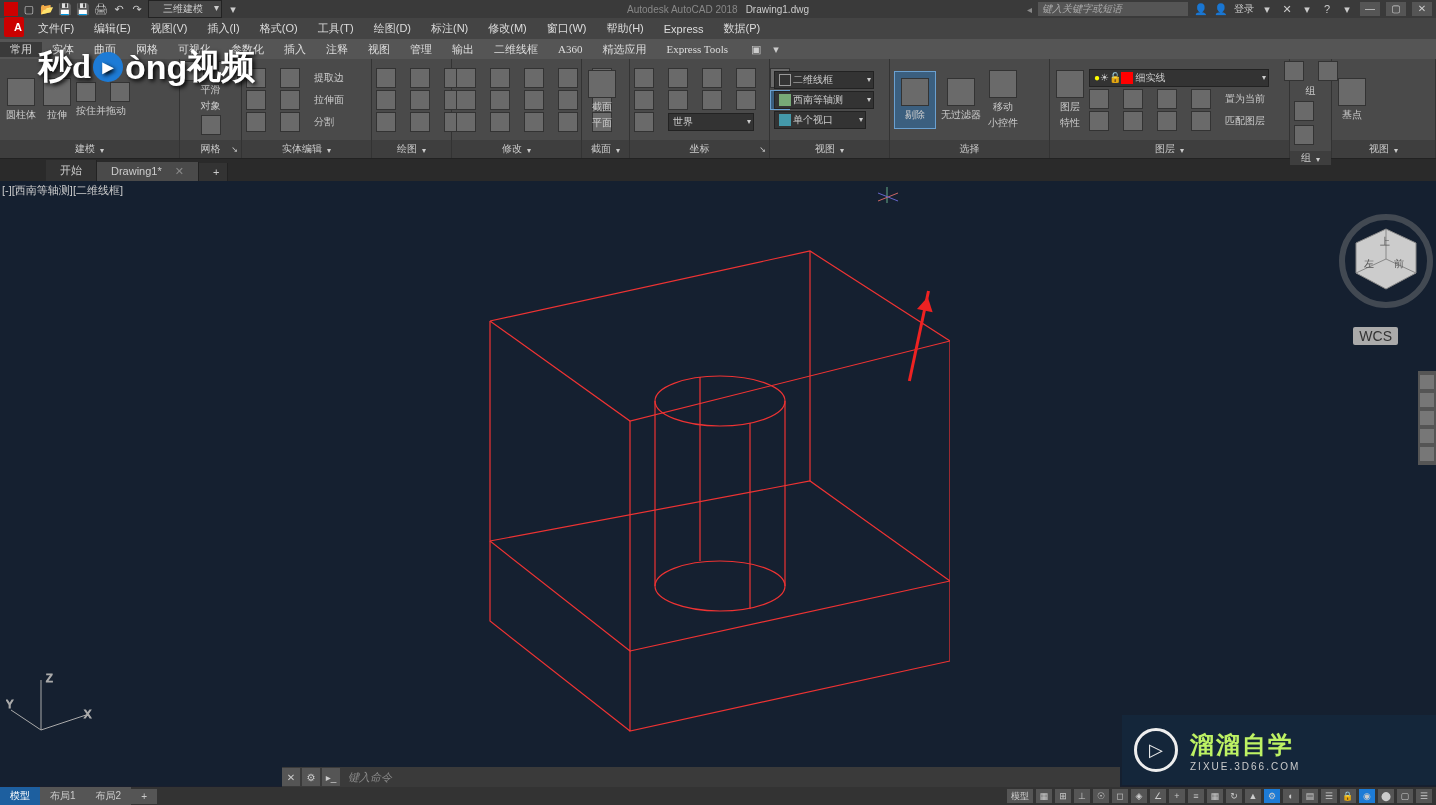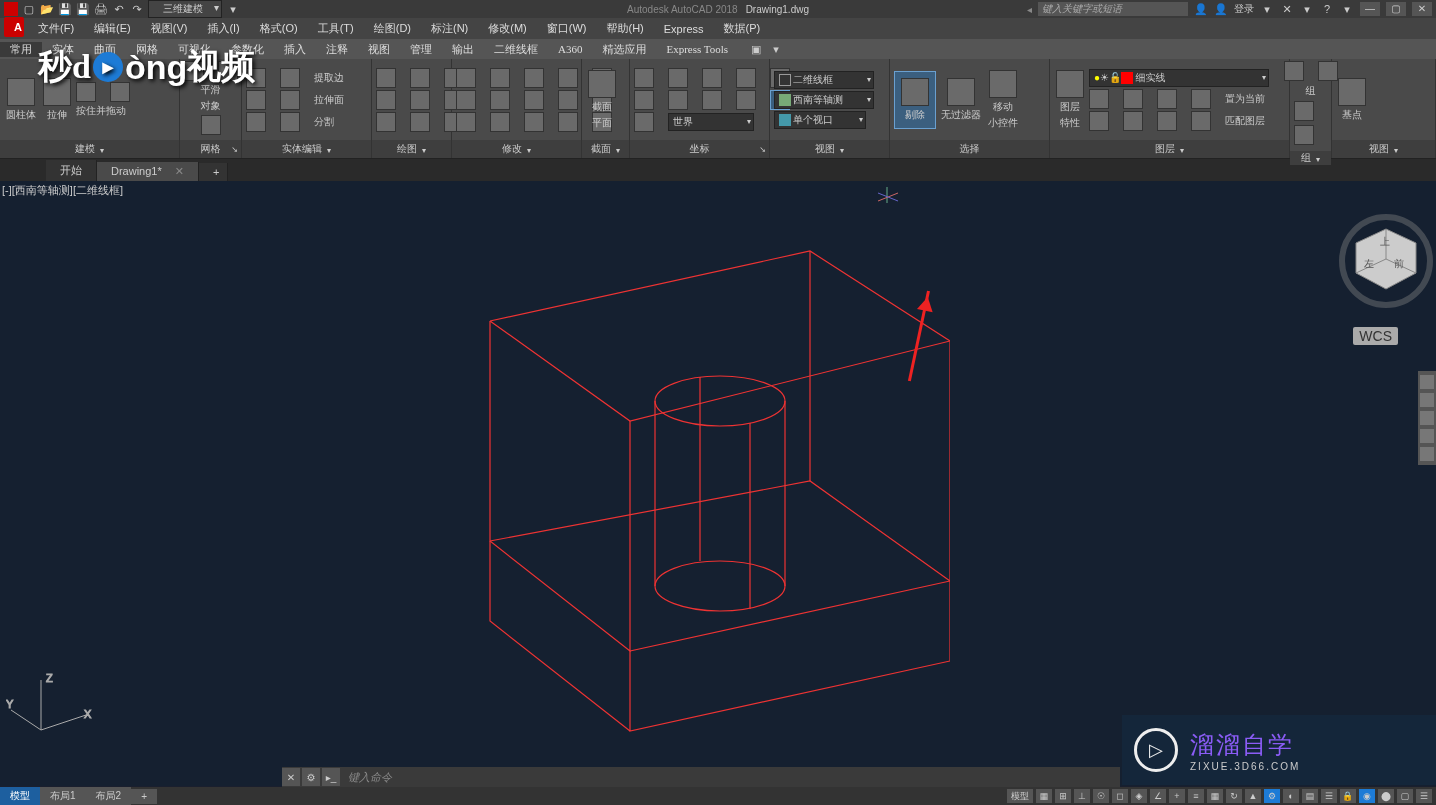--- a/index.html
+++ b/index.html
@@ -65,21 +65,21 @@
 
 
 .viewcube { position:absolute; right:20px; top:30px; width:80px; height:90px; }
 .wcs-tag { position:absolute; right:38px; top:146px; background:#aaa; color:#333; font-size:14px; padding:1px 6px; border-radius:2px;}
 .navbar { position:absolute; right:0; top:190px; width:18px; background:#555; display:flex; flex-direction:column; gap:4px; padding:4px 0; align-items:center;}
 .navbar span{width:14px;height:14px;background:#777;}
 
 
 .wm1 { position:absolute; right:0; bottom:20px; width:314px; height:70px; background:rgba(20,40,60,.85); display:flex; align-items:center; padding:8px 12px; gap:12px;}
 .wm1 .logo{width:44px;height:44px;border:3px solid #eee;border-radius:50%;display:flex;align-items:center;justify-content:center;color:#eee;font-size:18px;}
-.wm1 .txt .t1{font-size:24px;font-weight:normal;color:#8b5cf6;letter-spacing:2px;}
+.wm1 .txt .t1{font-size:24px;font-weight:bold;color:#bef264;letter-spacing:2px;}
 .wm1 .txt .t2{font-size:10px;color:#ccc;letter-spacing:2px;}
 
 
 .cmd { position:absolute; bottom:18px; left:282px; right:316px; height:20px; background:#3a3a3a; display:flex; align-items:center; font-size:11px; color:#888;}
 .cmd .ico{width:18px;height:18px;background:#555;margin-right:2px;display:inline-flex;align-items:center;justify-content:center;color:#ccc;font-size:10px;}
 
 
 .btabs { position:absolute; bottom:0; left:0; right:0; height:18px; background:#333; display:flex; align-items:center; font-size:10px; color:#ccc;}
 .btabs .lt { padding:2px 10px; background:#555;}
 .btabs .lt.act{background:#1d5f9f;color:#fff;}

